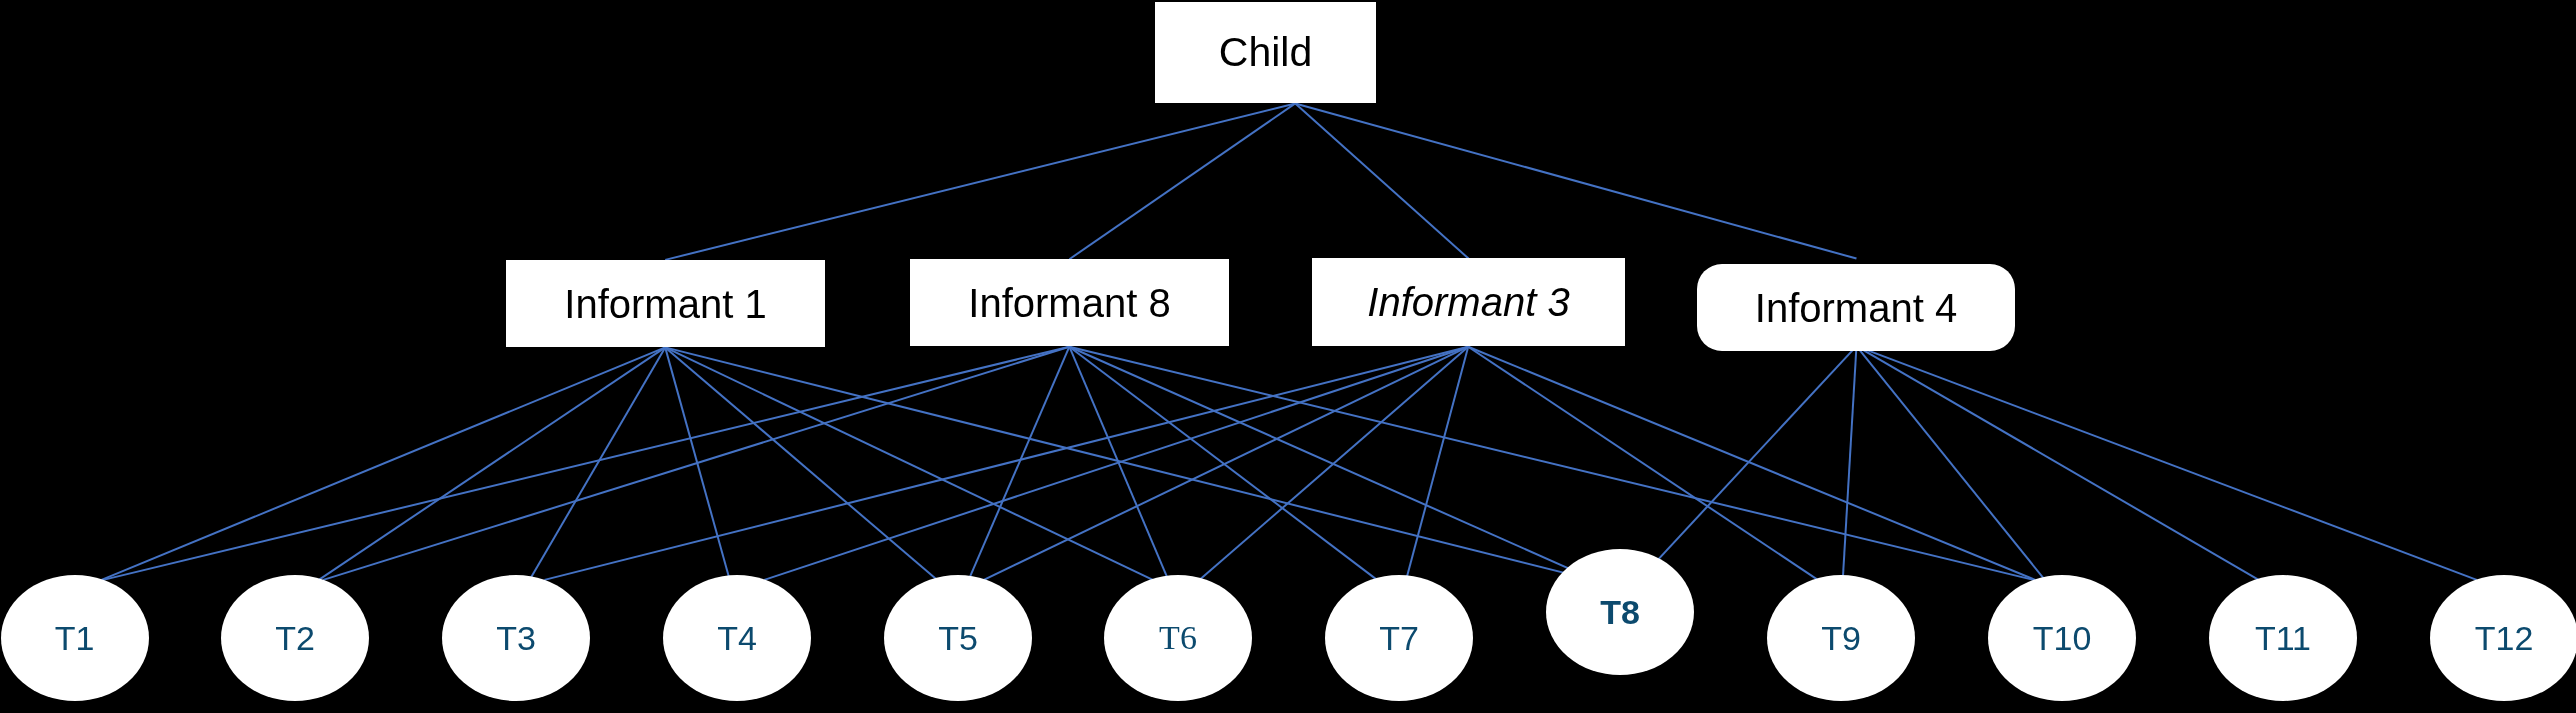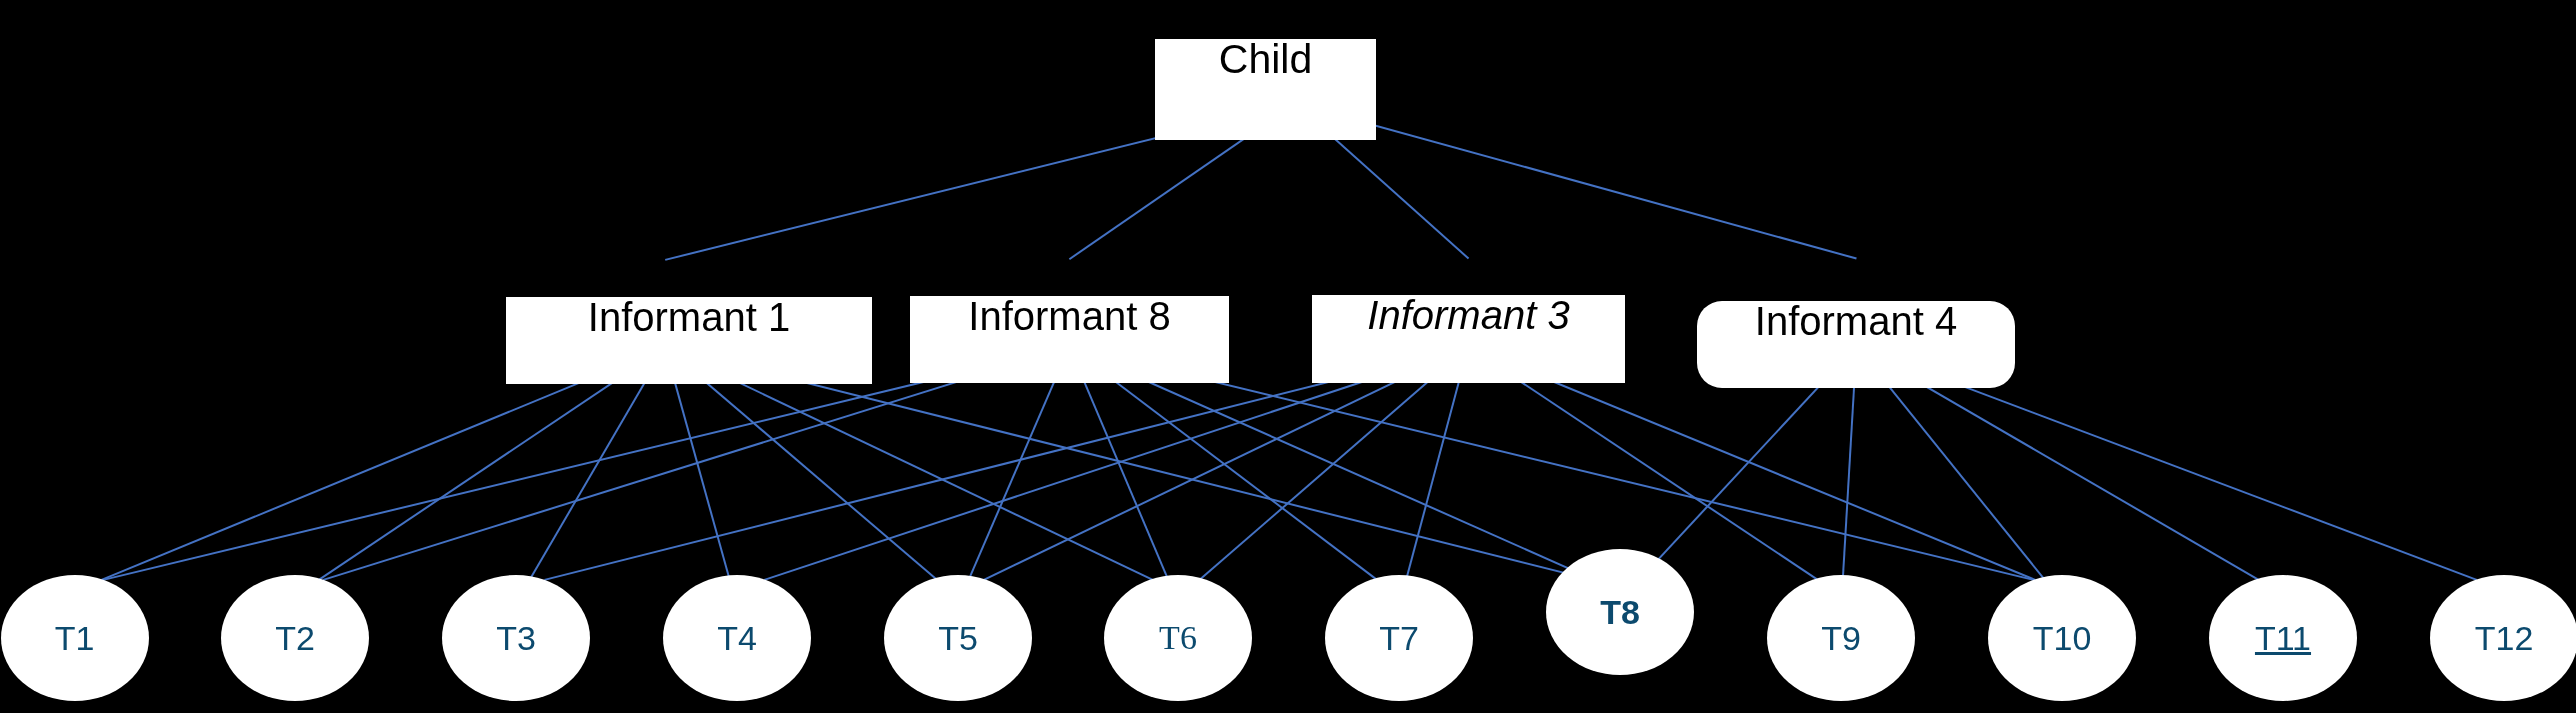--- a/index.html
+++ b/index.html
@@ -20,25 +20,25 @@
     left: 0;
     top: 0;
     width: 2576px;
     height: 714px;
   }
   .node-box {
     position: absolute;
     background: #FFFFFF;
     color: #000000;
     display: flex;
+    align-items: center;
     justify-content: center;
     box-sizing: border-box;
     line-height: 1;
     white-space: nowrap;
-    margin-top: 37px;
   }
   .node-box.root {
     font-size: 41px;
   }
   .node-box.informant {
     font-size: 40px;
   }
   .node-ellipse {
     position: absolute;
     background: #FFFFFF;
@@ -87,21 +87,21 @@
       <line x1="2802" y1="522" x2="2474.1403018171004" y2="874.65" stroke="#4472C4" stroke-width="3"></line>
       <line x1="2802" y1="522" x2="2781.3333366835864" y2="874.65" stroke="#4472C4" stroke-width="3"></line>
       <line x1="2802" y1="522" x2="3086.2364265140986" y2="874.65" stroke="#4472C4" stroke-width="3"></line>
       <line x1="2802" y1="522" x2="3409.0360925219693" y2="874.65" stroke="#4472C4" stroke-width="3"></line>
       <line x1="2802" y1="522" x2="3738.1670578423914" y2="874.65" stroke="#4472C4" stroke-width="3"></line>
     </svg>
   <div id="nodes">
       <div class="node-box root" style="left: 1155px; top: 2px; width: 221px; height: 101px;">
         <span>Child</span>
       </div>
-      <div class="node-box informant" style="left: 506px; top: 260px; width: 366px; height: 87px;">
+      <div class="node-box informant" style="left: 506px; top: 260px; width: 319px; height: 87px;">
         <span>Informant 1</span>
       </div>
       <div class="node-box informant" style="left: 910px; top: 259px; width: 319px; height: 87px;">
         <span>Informant 8</span>
       </div>
       <div class="node-box informant" style="left: 1312px; top: 258px; width: 313px; height: 88px; font-style: italic;">
         <span>Informant 3</span>
       </div>
       <div class="node-box informant" style="left: 1697px; top: 264px; width: 318px; height: 87px; border-radius: 25px;">
         <span>Informant 4</span>
@@ -129,21 +129,21 @@
       </div>
       <div class="node-ellipse" style="left: 1546px; top: 549px; width: 148px; height: 126px; font-weight: bold;">
         <span>T8</span>
       </div>
       <div class="node-ellipse" style="left: 1767px; top: 575px; width: 148px; height: 126px;">
         <span>T9</span>
       </div>
       <div class="node-ellipse" style="left: 1988px; top: 575px; width: 148px; height: 126px;">
         <span>T10</span>
       </div>
-      <div class="node-ellipse" style="left: 2209px; top: 575px; width: 148px; height: 126px; text-decoration: underline;">
+      <div class="node-ellipse" style="left: 2209px; top: 575px; width: 148px; height: 126px;">
         <span>T11</span>
       </div>
       <div class="node-ellipse" style="left: 2430px; top: 575px; width: 148px; height: 126px;">
         <span>T12</span>
       </div>
     </div>
 </div>
 
 
 </body></html>

